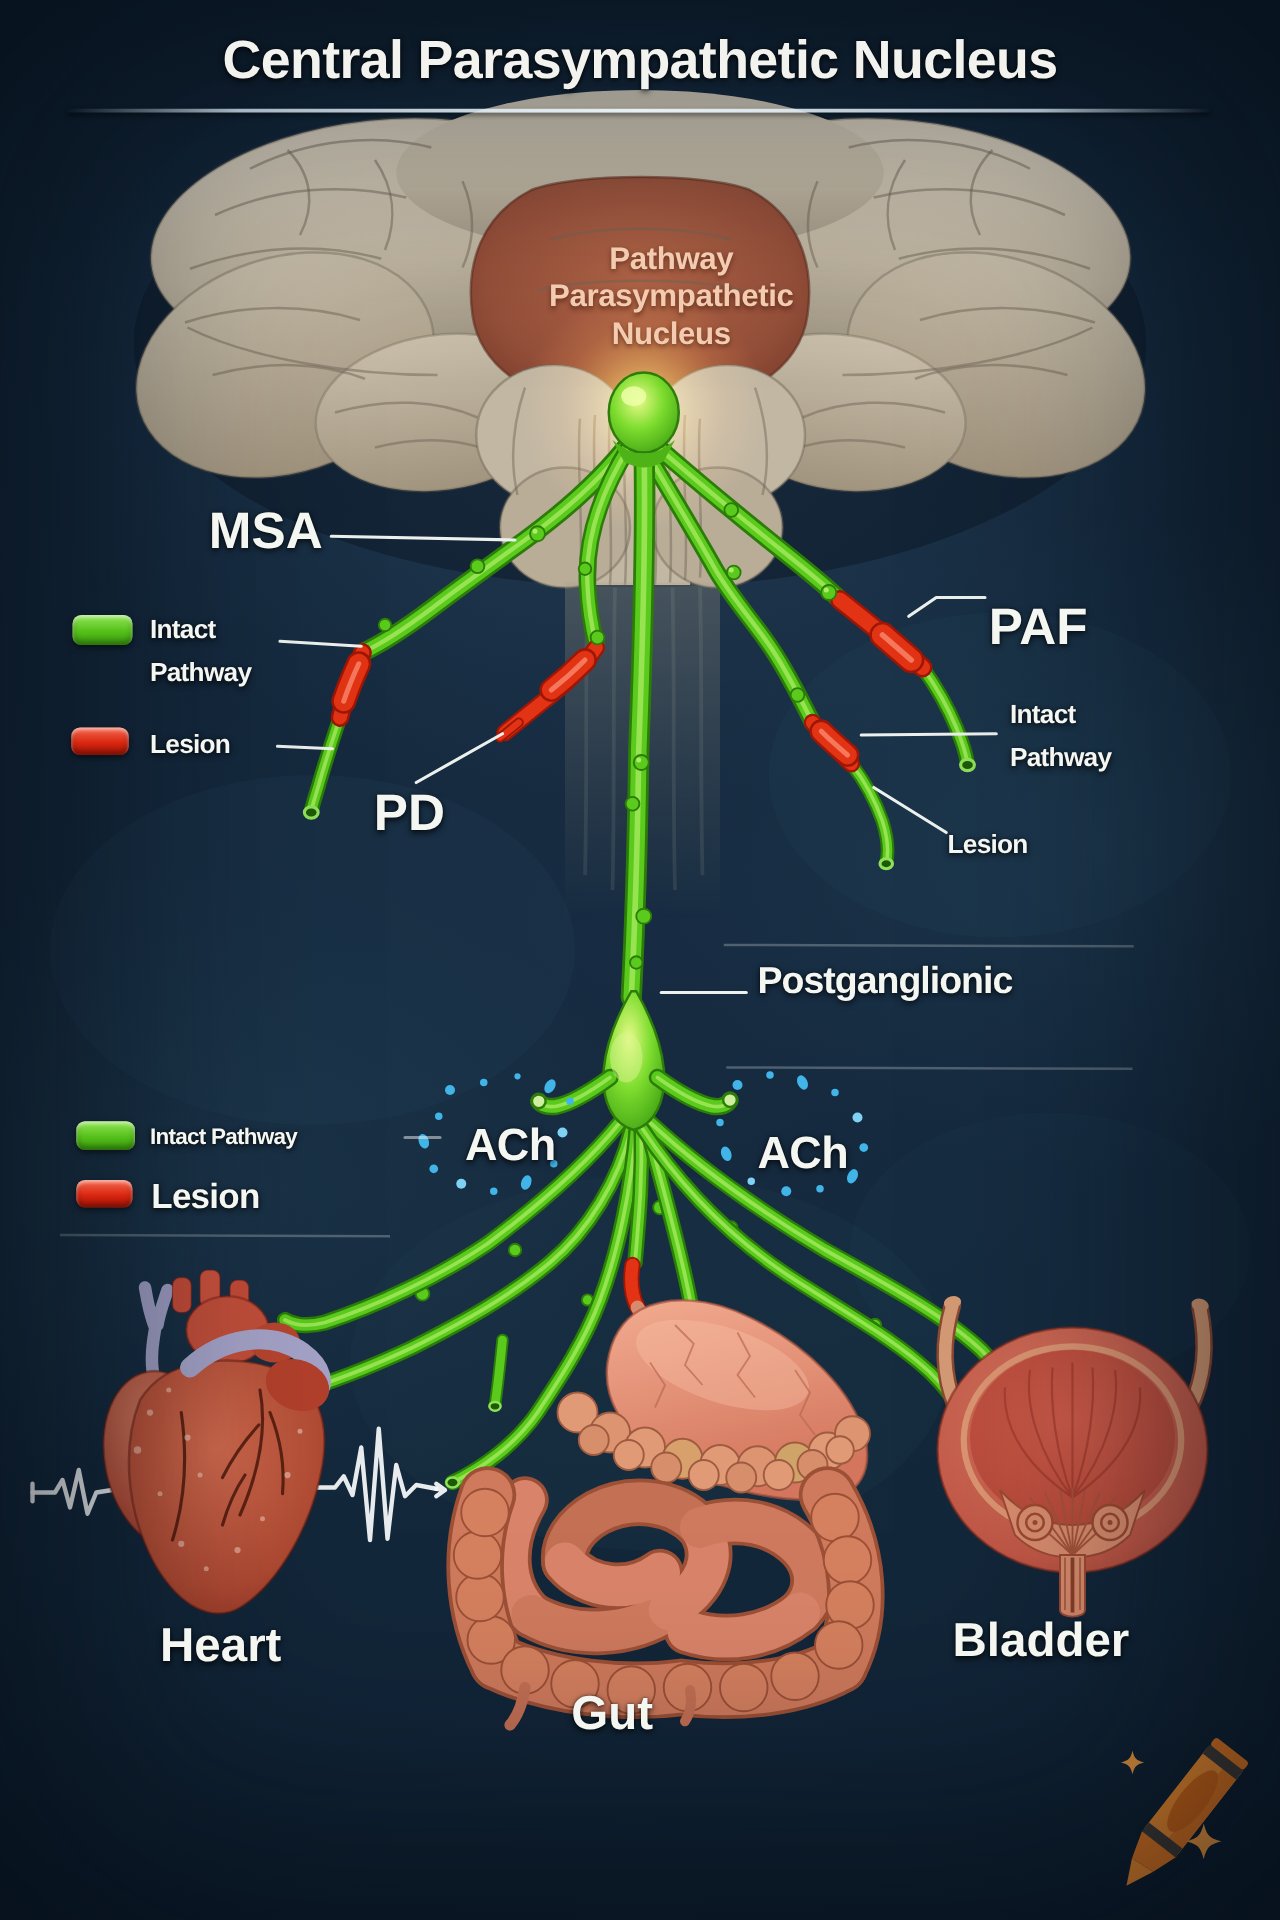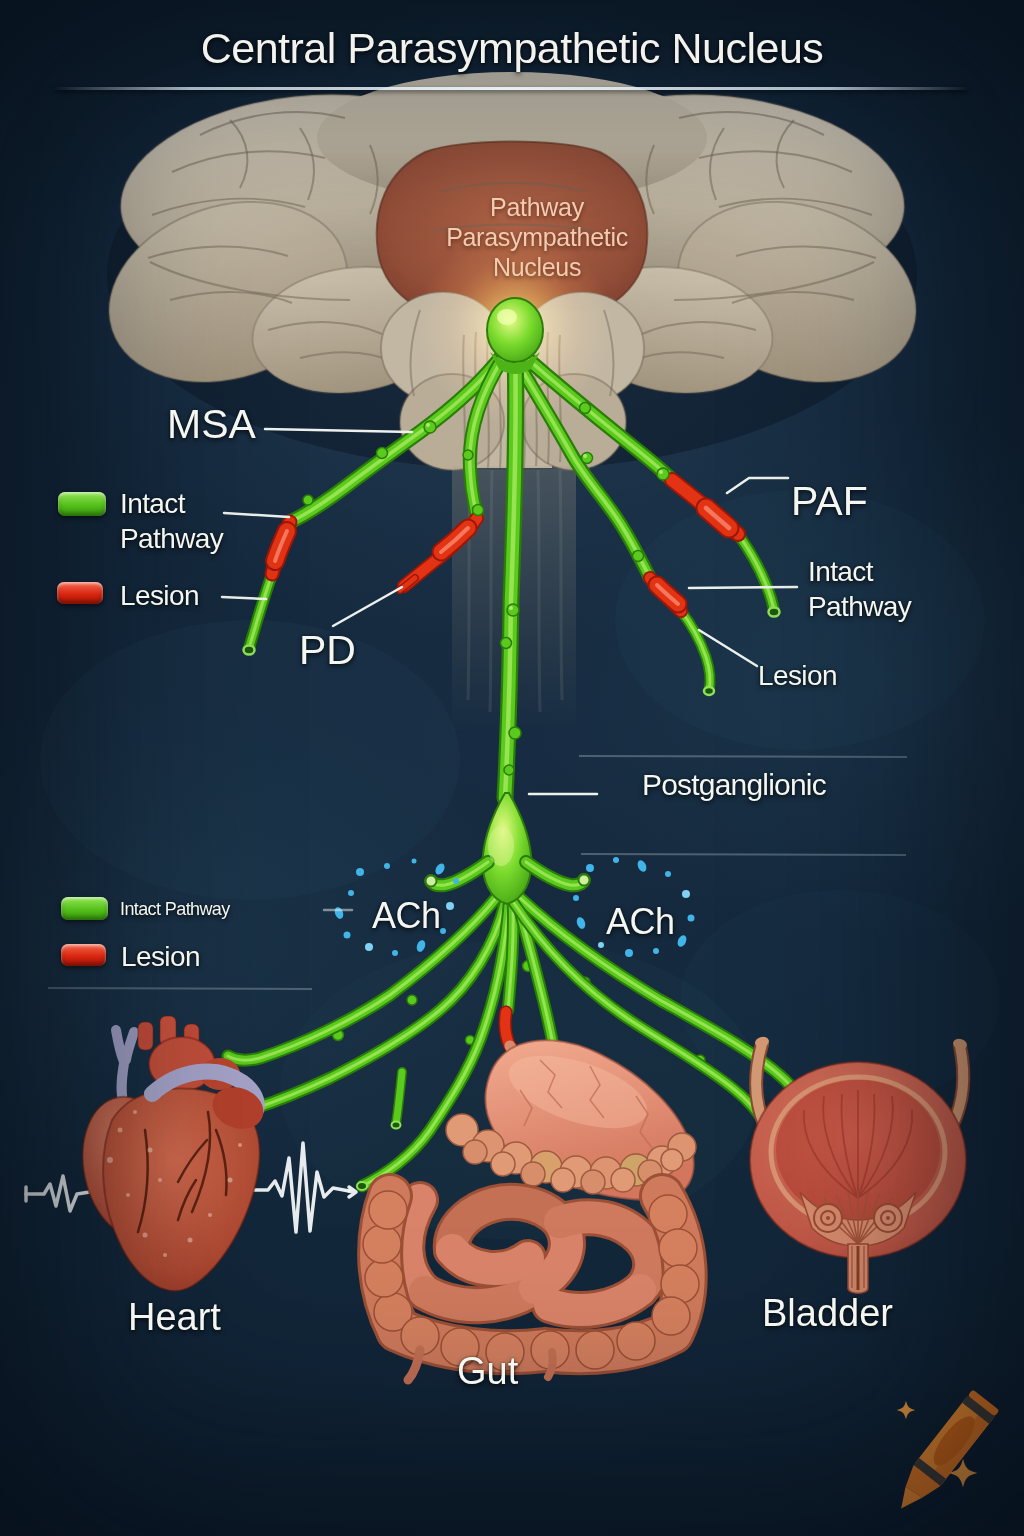--- a/index.html
+++ b/index.html
@@ -11,34 +11,34 @@
       radial-gradient(ellipse 520px 380px at 16% 62%, rgba(38,70,92,.35) 0%, rgba(0,0,0,0) 70%),
       radial-gradient(ellipse 520px 380px at 86% 44%, rgba(38,72,96,.35) 0%, rgba(0,0,0,0) 70%),
       radial-gradient(ellipse 1400px 1150px at 50% 48%, #172c42 0%, #122639 55%, #0b1a2a 82%, #081321 100%);
   }
   .stage::after{
     content:"";position:absolute;inset:0;z-index:3;pointer-events:none;
     box-shadow:inset 0 0 200px 70px rgba(3,9,17,.55);
   }
   svg.art{position:absolute;left:0;top:0;z-index:1;}
   .labels{position:absolute;inset:0;z-index:4;pointer-events:none;}
-  .lbl{position:absolute;color:#f4f6f2;font-weight:normal;
+  .lbl{position:absolute;color:#f4f6f2;font-weight:bold;
        text-shadow:0 2px 5px rgba(0,0,0,.75),0 0 2px rgba(0,0,0,.5);white-space:nowrap;}
   .title{left:0;top:24px;width:100%;text-align:center;font-size:43px;letter-spacing:-.5px;color:#f2f3ef;}
   .title-rule{position:absolute;left:54px;top:87px;width:914px;height:3px;border-radius:2px;
     background:linear-gradient(90deg,rgba(190,205,215,0),rgba(205,220,232,.8) 15%,rgba(235,244,250,.95) 50%,rgba(205,220,232,.8) 85%,rgba(190,205,215,0));
     box-shadow:0 2px 4px rgba(0,0,0,.55);}
   .caption{left:388px;top:192px;width:298px;text-align:center;font-size:25px;line-height:30px;
            letter-spacing:-.3px;color:#f2cbb0;text-shadow:0 2px 4px rgba(60,20,5,.6);}
   .caption span{display:block;}
   .big{font-size:41px;}
-  .mid{font-size:28px;line-height:35px;letter-spacing:-.6px;}
+  .mid{font-size:21px;line-height:35px;letter-spacing:-.6px;}
   .mid span{display:block;}
   .postg{font-size:30px;line-height:38px;letter-spacing:-.8px;}
-  .postg span{display:block;margin-left:36px;}
+  .postg span{display:block;}
   .ach{font-size:36px;letter-spacing:-.5px;margin-top:16px;}
   .organ{font-size:38px;text-align:left;}
   .swatch{position:absolute;border-radius:7px;
     box-shadow:inset 0 2px 3px rgba(255,255,255,.55),inset 0 -3px 5px rgba(0,0,0,.35),0 2px 5px rgba(0,0,0,.55);}
   .sw-green{background:linear-gradient(180deg,#93e658 0%,#55c01a 55%,#3a9e0e 100%);}
   .sw-red{background:linear-gradient(180deg,#f4694f 0%,#da2711 55%,#ac1404 100%);}
   
   .nD{stroke:#2c7c09;fill:none;stroke-linecap:round;}
   .nM{stroke:#5acb1d;fill:none;stroke-linecap:round;}
   .nH{stroke:#b2ec6a;fill:none;stroke-linecap:round;opacity:.7;}

